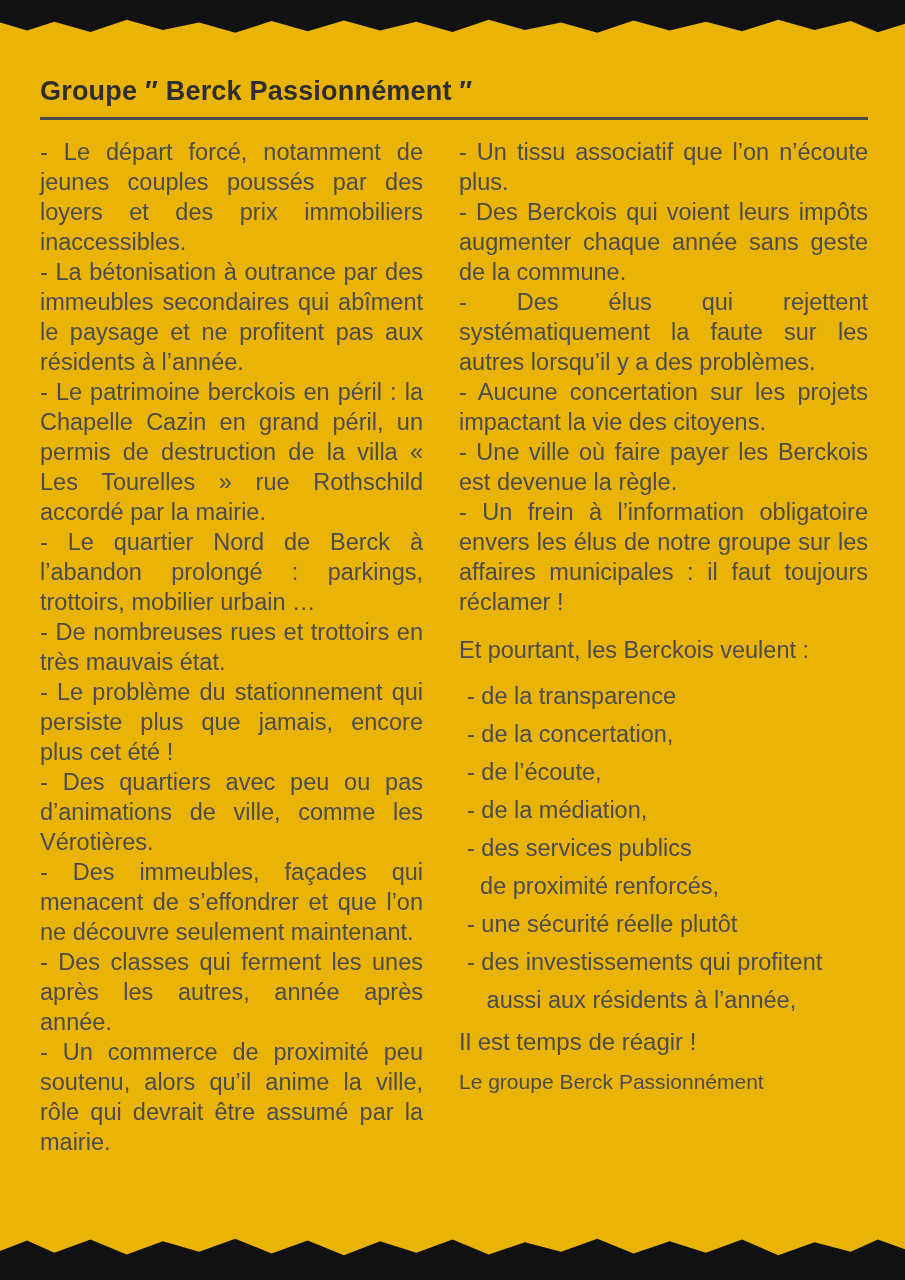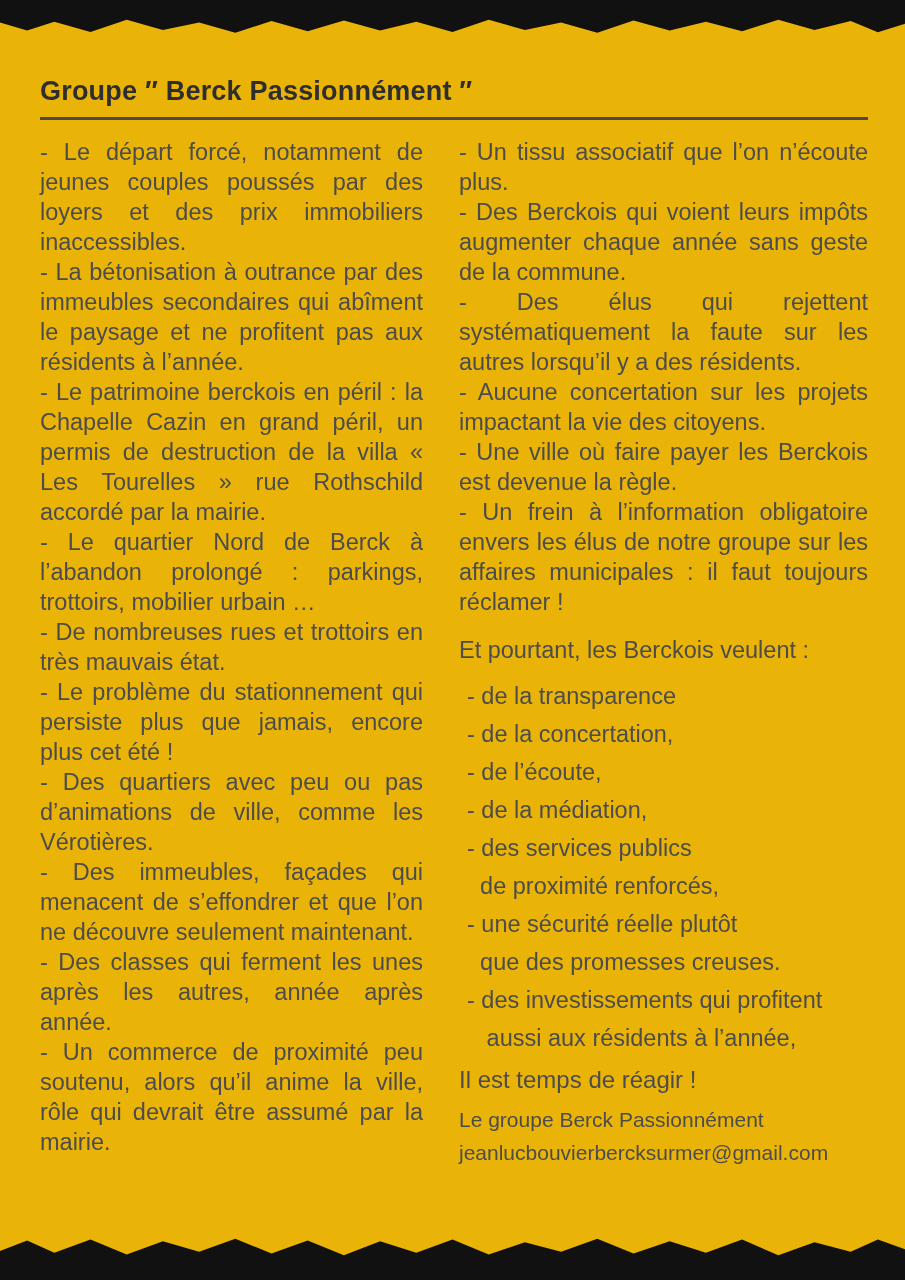--- a/index.html
+++ b/index.html
@@ -78,21 +78,21 @@
         </div>
 
       <div class="col right">
 
         <div>
 
             <p class="item">- Un tissu associatif que l’on n’écoute plus.</p>
 
             <p class="item">- Des Berckois qui voient leurs impôts augmenter chaque année sans geste de la commune.</p>
 
-            <p class="item">- Des élus qui rejettent systématiquement la faute sur les autres lorsqu’il y a des résidents.</p>
+            <p class="item">- Des élus qui rejettent systématiquement la faute sur les autres lorsqu’il y a des problèmes.</p>
 
             <p class="item">- Aucune concertation sur les projets impactant la vie des citoyens.</p>
 
             <p class="item">- Une ville où faire payer les Berckois est devenue la règle.</p>
 
             <p class="item">- Un frein à l’information obligatoire envers les élus de notre groupe sur les affaires municipales : il faut toujours réclamer !</p>
           </div>
 
         <p class="heading">Et pourtant, les Berckois veulent :</p>
 
@@ -105,32 +105,30 @@
             <p class="want">- de l’écoute,</p>
 
             <p class="want">- de la médiation,</p>
 
             <p class="want">- des services publics</p>
 
             <p class="want">  de proximité renforcés,</p>
 
             <p class="want">- une sécurité réelle plutôt</p>
 
-            <p class="want">  que des promesses creuses.</p>
 
             <p class="want">- des investissements qui profitent</p>
 
             <p class="want">   aussi aux résidents à l’année,</p>
           </div>
 
         <p class="closing">Il est temps de réagir !</p>
 
         <div class="sig">
           <p>Le groupe Berck Passionnément</p>
-          <p>jeanlucbouvierbercksurmer@gmail.com</p>
         </div>
 
       </div>
     </div>
   </div>
 
   <div class="scan-bar bottom"></div>
 
 </div>
 

